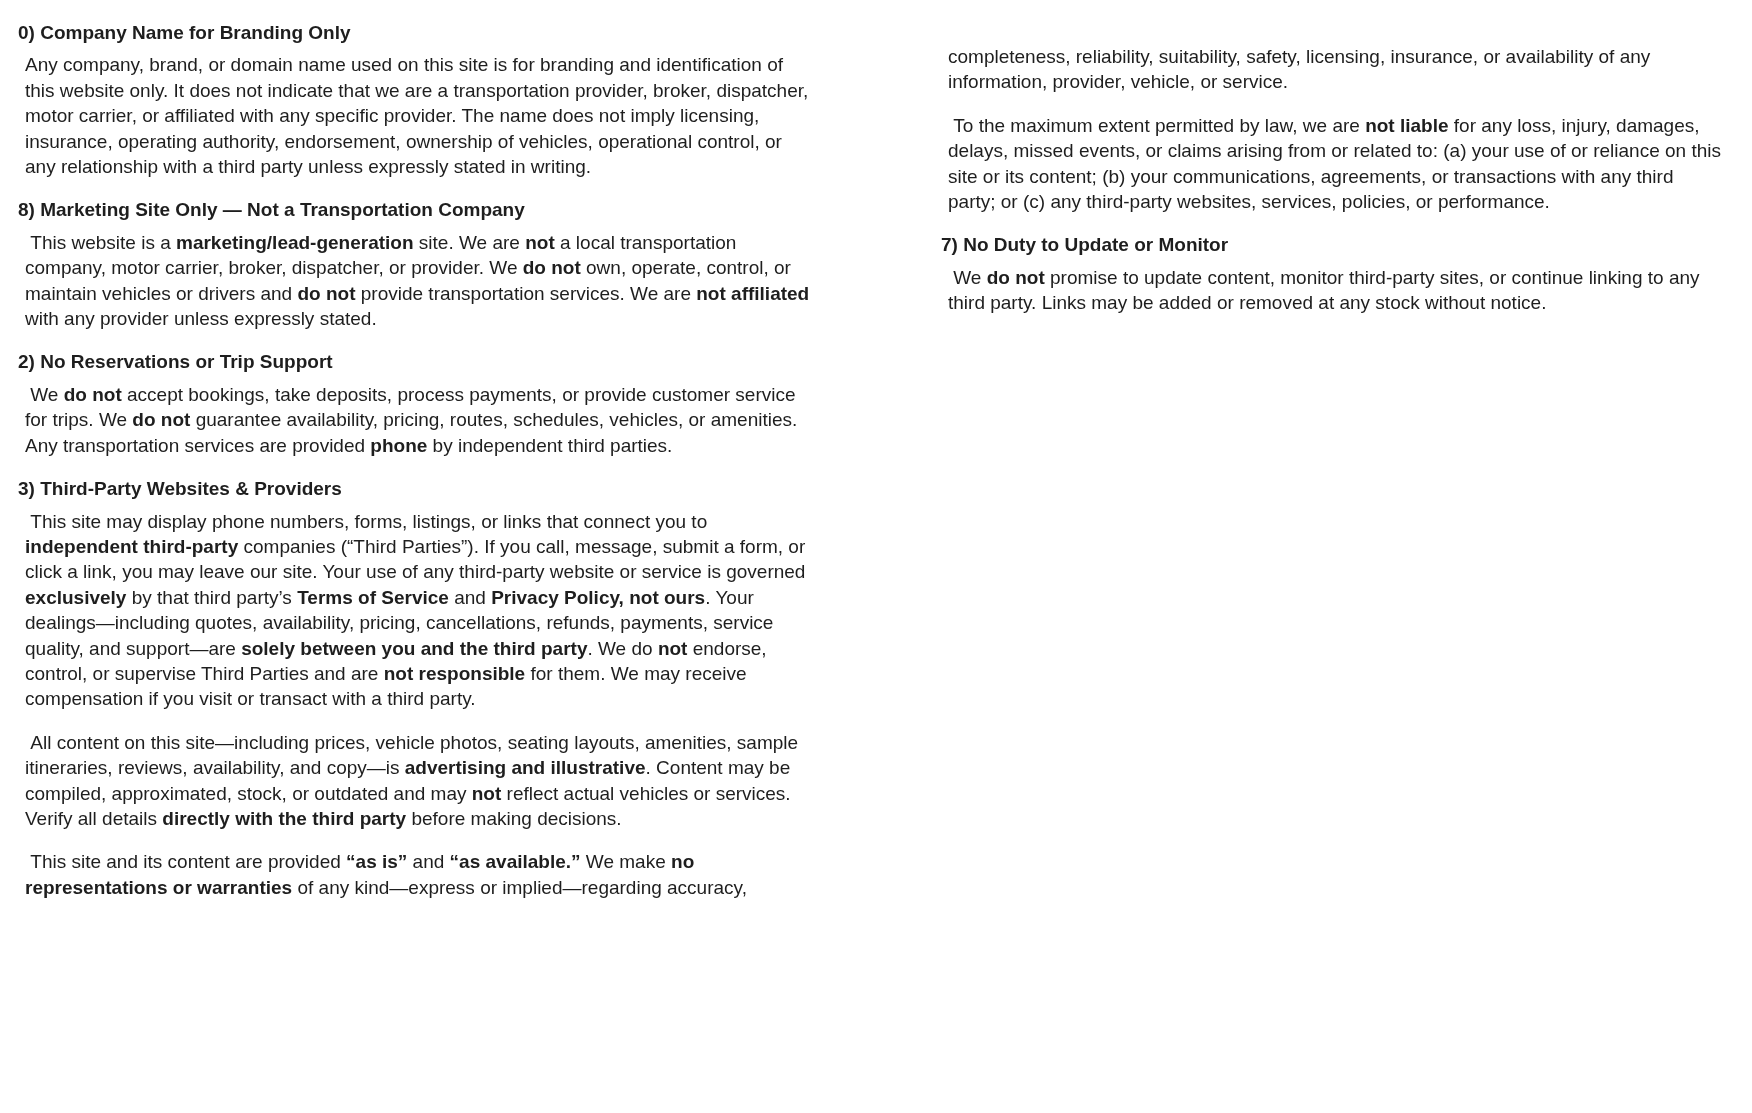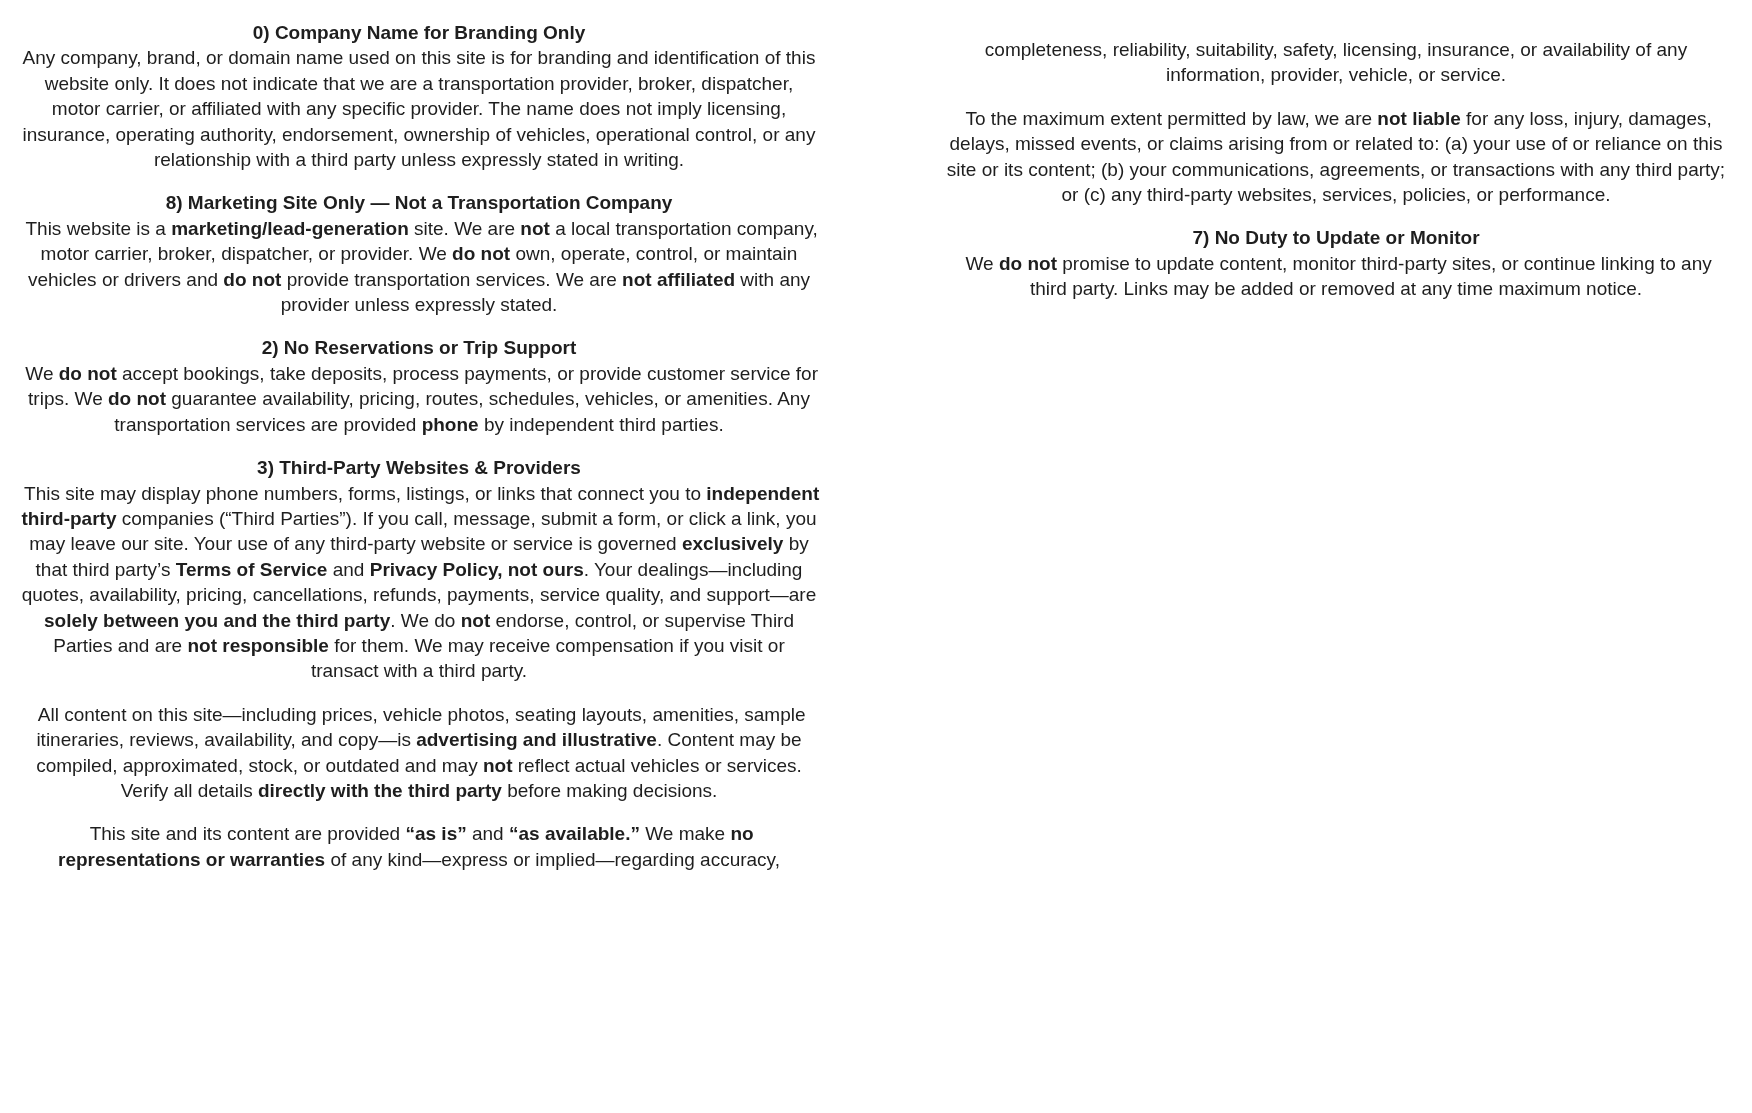--- a/index.html
+++ b/index.html
@@ -10,21 +10,21 @@
   .doc {
     position: relative;
     width: 1752px;
     height: 1113px;
     background: #ffffff;
     overflow: hidden;
     font-family: "Liberation Sans", "DejaVu Sans", sans-serif;
     font-size: 19px;
     line-height: 25.4px;
     color: #1e1e1e;
-    text-align: center;
+    text-align: left;
   }
   .col {
     position: absolute;
     top: 0;
     box-sizing: border-box;
   }
   .col-left {
     left: 18px;
     width: 802px;
     padding-top: 20px;
@@ -38,21 +38,21 @@
     margin-top: 18px;
   }
   .heading {
     font-size: 19px;
     font-weight: 700;
     line-height: 25.4px;
     margin: 0;
     padding: 0;
   }
   .body {
-    margin: 0;
+    margin: 7px;
     padding: 0;
     white-space: pre-wrap;
   }
   .body b {
     font-weight: 700;
   }
 </style>
 </head>
 <body>
 
@@ -83,16 +83,16 @@
     </section>
   <section class="col col-right">
       <section class="block">
         <p class="body"><span>completeness, reliability, suitability, safety, licensing, insurance, or availability of any information, provider, vehicle, or service.</span></p>
       </section>
       <section class="block">
         <p class="body"><span> To the maximum extent permitted by law, we are </span><b>not liable</b><span> for any loss, injury, damages, delays, missed events, or claims arising from or related to: (a) your use of or reliance on this site or its content; (b) your communications, agreements, or transactions with any third party; or (c) any third-party websites, services, policies, or performance.</span></p>
       </section>
       <section class="block">
         <h2 class="heading">7) No Duty to Update or Monitor</h2>
-        <p class="body"><span> We </span><b>do not</b><span> promise to update content, monitor third-party sites, or continue linking to any third party. Links may be added or removed at any time maximum notice.</span></p>
+        <p class="body"><span> We </span><b>do not</b><span> promise to update content, monitor third-party sites, or continue linking to any third party. Links may be added or removed at any stock without notice.</span></p>
       </section>
     </section>
 </main>
 
 </body></html>

